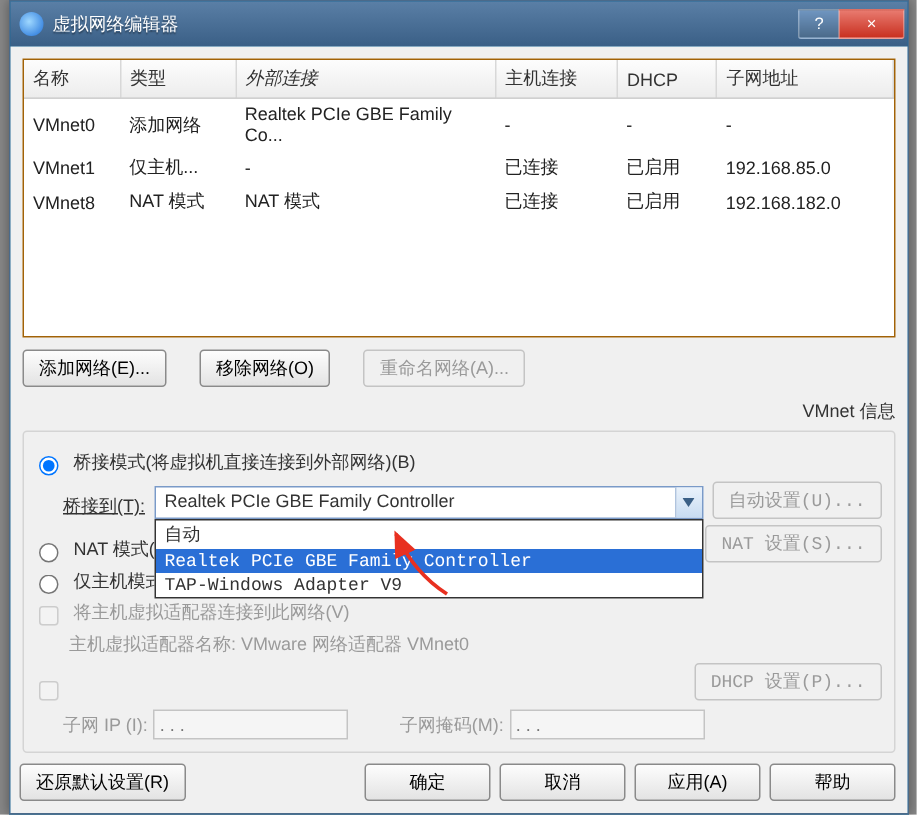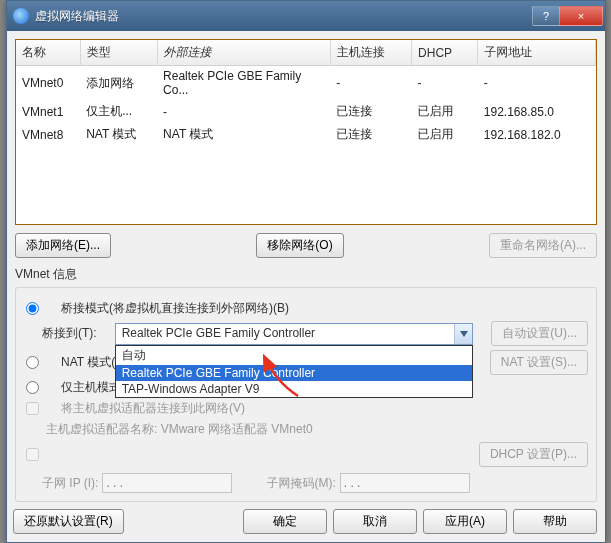--- a/index.html
+++ b/index.html
@@ -10,39 +10,39 @@
 .titlebar .title { flex: 1; text-shadow: 0 1px 1px rgba(0,0,0,.4); }
 .winbtns { display: flex; height: 20px; margin-right: 2px; }
 .winbtn { width: 28px; height: 20px; border: 1px solid rgba(255,255,255,.3); display: flex; align-items: center; justify-content: center; margin-left: -1px; font-size: 11px; }
 .winbtn.close { width: 44px; background: linear-gradient(#e87a6f,#c83020); border-radius: 0 0 2px 0; }
 .winbtn.help { background: linear-gradient(#6f95c0,#4a6a8a); border-radius: 0 0 0 2px; }
 .body { position: absolute; top: 30px; left: 0; right: 0; bottom: 0; background: #f0f0f0; padding: 8px; }
 .table-frame { border: 1px solid #a16207; background: #fff; height: 186px; overflow: hidden; }
 table { width: 100%; border-collapse: collapse; font-size: 12px; }
 thead th { text-align: left; padding: 4px 6px; background: linear-gradient(#fdfdfd,#ececec); border-right: 1px solid #d8d8d8; border-bottom: 1px solid #d0d0d0; font-weight: normal; color: #333; }
 tbody td { padding: 3px 6px; color: #222; }
-.btnrow { display: flex; justify-content: space-between; gap: 6px; margin: 8px 0; }
+.btnrow { display: flex; justify-content: flex-start; gap: 22px; margin: 8px 0; }
 button.w7 { font-size: 12px; padding: 3px 10px; min-width: 84px; background: linear-gradient(#fdfdfd,#e3e3e3); border: 1px solid #8a8a8a; border-radius: 3px; cursor: pointer; }
 button.w7:disabled { color: #9a9a9a; border-color: #c4c4c4; background: #f0f0f0; cursor: default; }
-.group-title { font-size: 12px; color: #333; margin: 2px 0 4px 0; }
+.group-title { font-size: 12px; color: #333; margin: 2px 0 4px 0; text-align: right; }
 .group { border: 1px solid #d4d4d4; border-radius: 3px; padding: 8px; font-size: 12px; color: #333; position: relative; }
-.row { display: flex; align-items: center; margin: 4px 0; gap: 18px; }
+.row { display: flex; align-items: flex-end; margin: 4px 0; gap: 6px; }
 .row input[type=radio], .row input[type=checkbox] { margin: 0 4px 0 2px; }
 .row label { font-size: 12px; }
 .row label.dim, .dim { color: #9a9a9a; }
-.bridge-label { margin-left: 18px; }
+.bridge-label { margin-left: 18px; text-decoration: underline; }
 .combo { position: relative; flex: 1; max-width: 370px; }
 .combo-field { display: flex; height: 22px; border: 1px solid #7a9ac8; background: #fff; }
 .combo-field span { flex: 1; padding: 2px 6px; font-size: 12px; }
 .combo-btn { width: 18px; background: linear-gradient(#eaf2fb,#c8dcf2); border-left: 1px solid #b0c4de; display: flex; align-items: center; justify-content: center; }
 .combo-btn svg { width: 8px; height: 6px; }
 .dropdown { position: absolute; left: 0; top: 22px; width: 100%; background: #fff; border: 1px solid #333; z-index: 50; }
-.dropdown .opt { padding: 1px 6px; font-size: 12px; cursor: default; }
+.dropdown .opt { padding: 1px 6px; font-size: 12px; cursor: default; font-family: Liberation Mono, monospace; }
 .dropdown .opt.sel { background: #2a6fd6; color: #fff; }
-.rightbtn { margin-left: auto; }
+.rightbtn { margin-left: auto; font-family: Liberation Mono, monospace; }
 .indent { margin-left: 22px; }
 .textfield { height: 20px; border: 1px solid #c4c4c4; background: #fdfdfd; font-size: 12px; padding: 0 3px; color: #9a9a9a; }
 .textfield:disabled { background: #f5f5f5; }
 .subnet-row { display: flex; align-items: center; gap: 4px; margin-left: 18px; margin-top: 6px; }
 .subnet-row input { width: 130px; }
 .footer { position: absolute; left: 0; right: 8px; bottom: 8px; display: flex; align-items: center; }
 .footer .spacer { flex: 1; }
 .footer button { margin-left: 6px; }
 .arrow-annot { position: absolute; left: 258px; top: 352px; pointer-events: none; z-index: 100; }
 </style>

